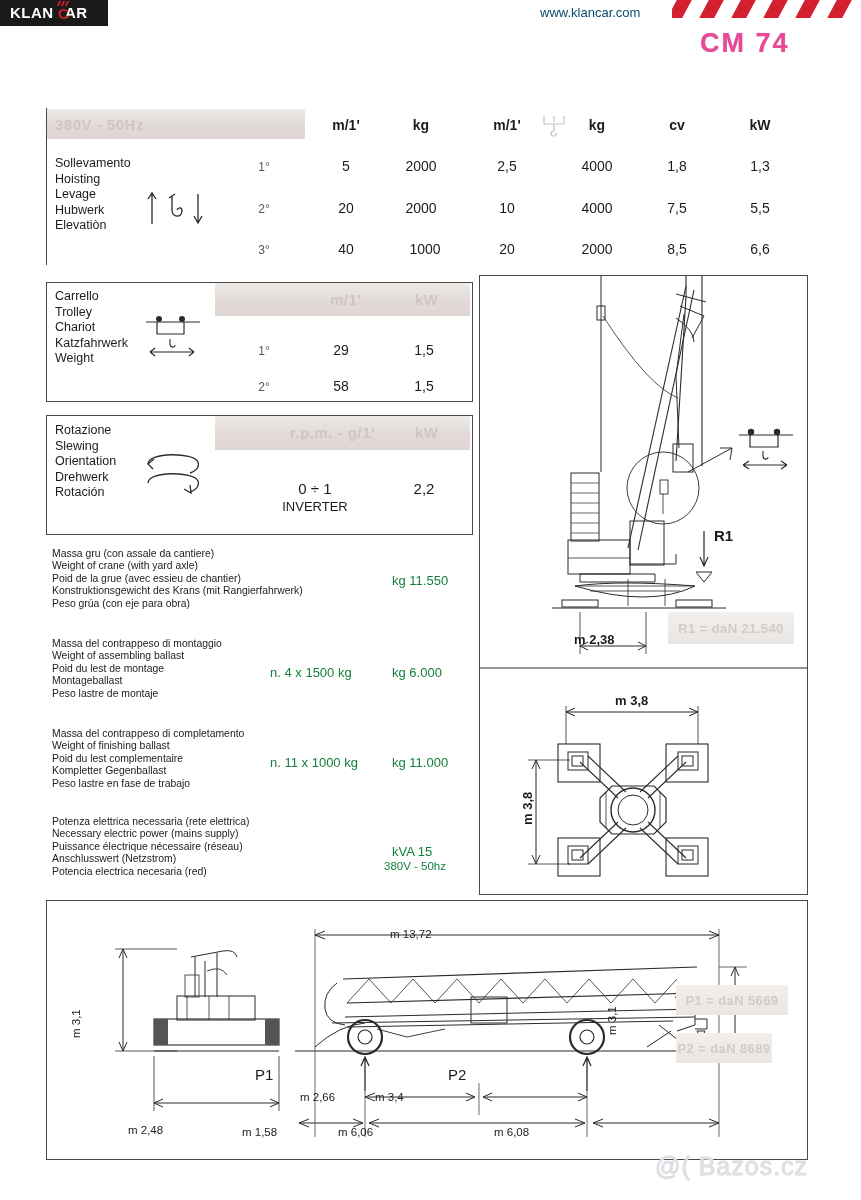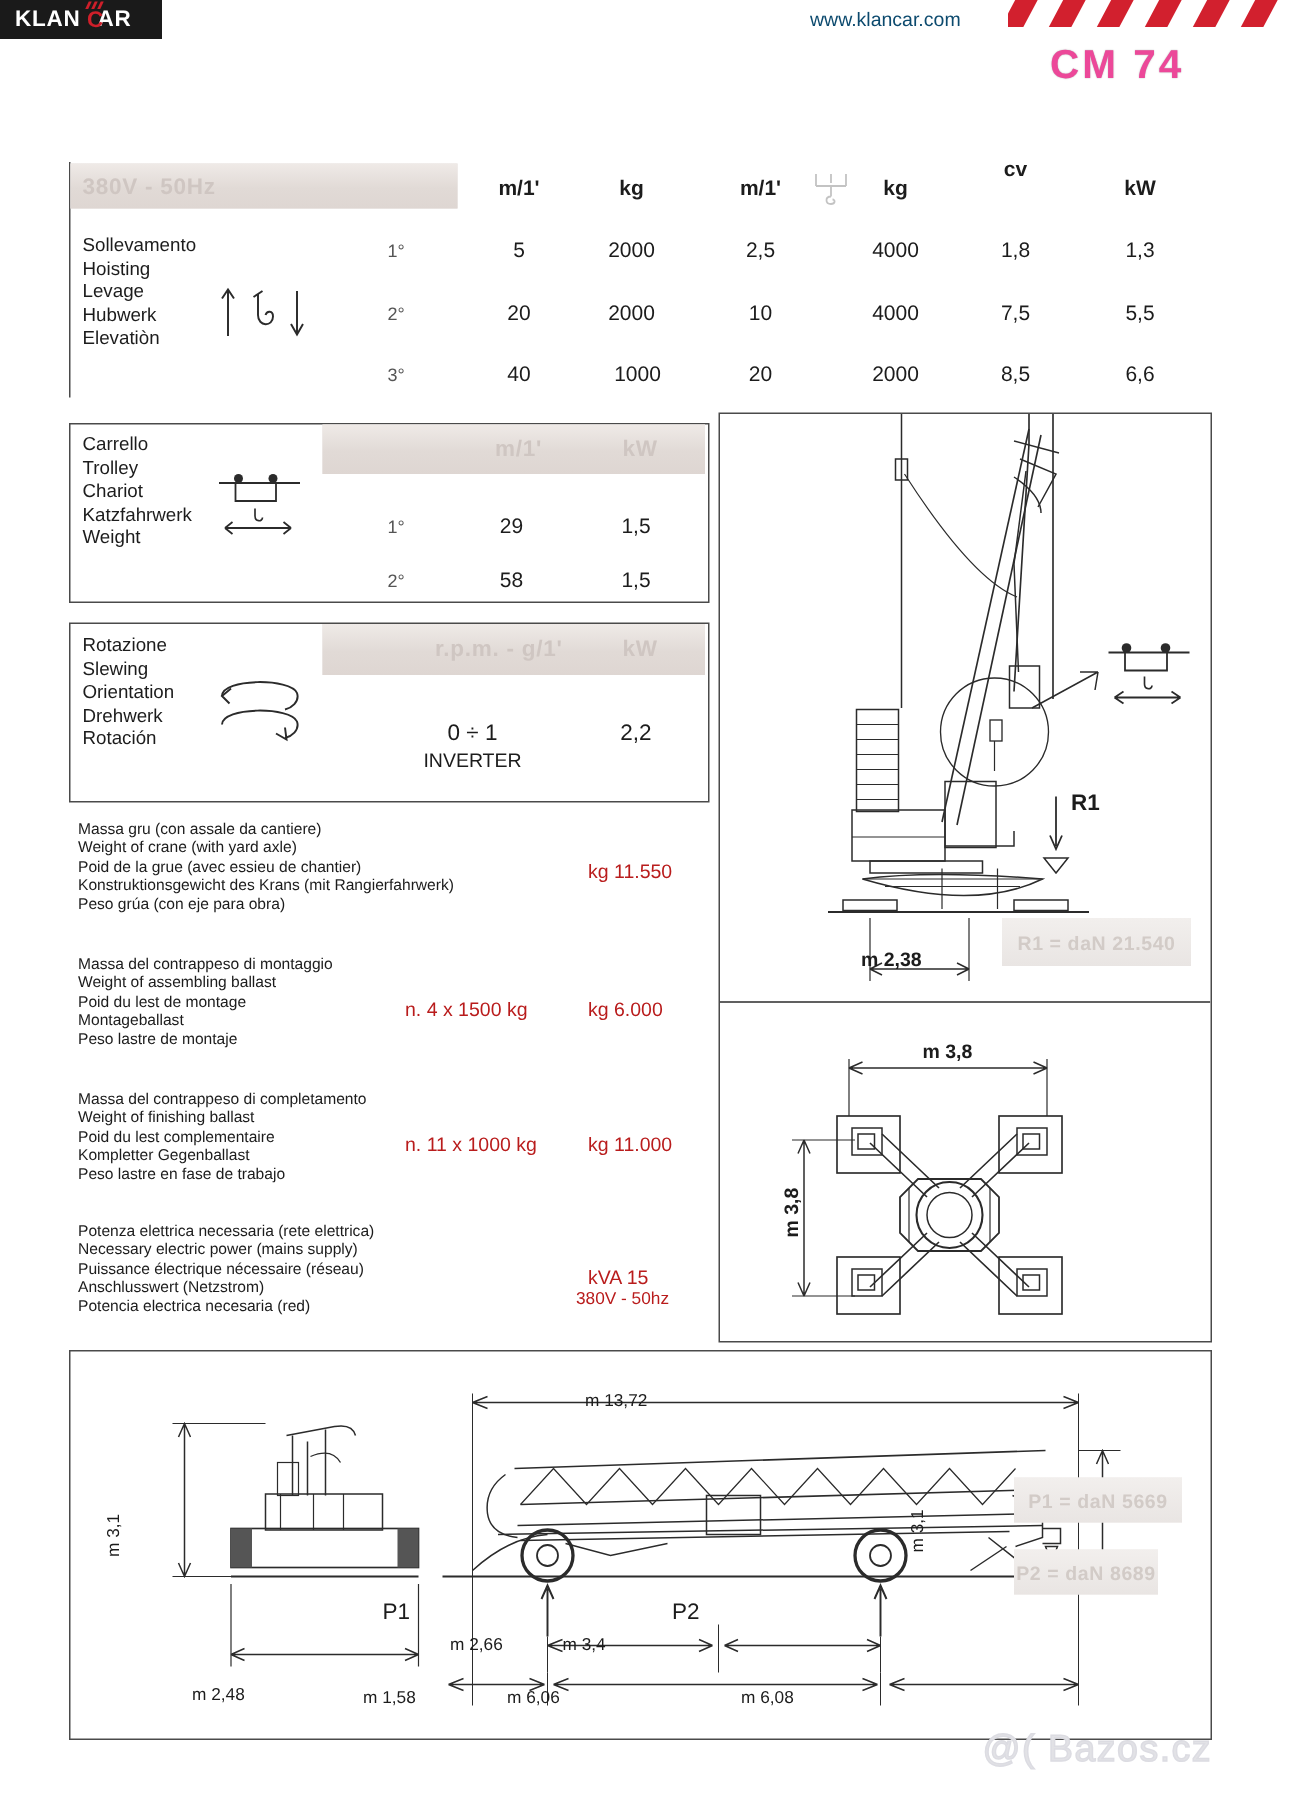--- a/index.html
+++ b/index.html
@@ -32,21 +32,21 @@
     background-image:linear-gradient(180deg,#efeae7 0%,#e1dad6 55%,#ded6d2 100%);}
   .hdr-faded{color:#cfc6c2;font-size:15px;font-weight:bold;letter-spacing:.5px;}
   .colhdr{position:absolute;font-size:14px;font-weight:bold;color:#1c1c1c;}
 
   .lang{position:absolute;font-size:12.5px;line-height:15.5px;color:#1c1c1c;white-space:pre;}
   .val{position:absolute;font-size:14px;color:#1c1c1c;text-align:center;}
   .sp{position:absolute;font-size:12px;color:#555;}
 
   
   .pblock{position:absolute;font-size:10.4px;line-height:12.4px;color:#1c1c1c;white-space:pre;}
-  .pval{position:absolute;font-size:13px;color:#b91c1c;}
+  .pval{position:absolute;font-size:13px;color:#15803d;}
 
   
   .diagbox{position:absolute;border:1px solid #4a4a4a;background:#fff;overflow:hidden;}
   .dlabel{position:absolute;font-size:13px;font-weight:bold;color:#1c1c1c;}
   .dlabel-sm{position:absolute;font-size:11.5px;color:#1c1c1c;}
   .vrot{transform:rotate(-90deg);transform-origin:left top;}
 
   .ghost{position:absolute;background:#efecea;
     background-image:linear-gradient(180deg,#f2efed,#e9e5e3);
     color:#d2cbc7;font-size:13px;font-weight:bold;
@@ -89,21 +89,21 @@
 
   <div class="box" style="left:46px;top:108px;width:760px;height:157px;border-left:1px solid #4a4a4a;border-right:none;border-top:none;border-bottom:none;">
   </div>
   <div class="hdr-band" style="left:47px;top:109px;width:258px;height:30px;"></div>
   <div class="hdr-faded" style="position:absolute;left:55px;top:116px;">380V - 50Hz</div>
 
   <div class="colhdr" style="left:321px;top:117px;width:50px;text-align:center;">m/1'</div>
   <div class="colhdr" style="left:396px;top:117px;width:50px;text-align:center;">kg</div>
   <div class="colhdr" style="left:482px;top:117px;width:50px;text-align:center;">m/1'</div>
   <div class="colhdr" style="left:572px;top:117px;width:50px;text-align:center;">kg</div>
-  <div class="colhdr" style="left:657px;top:104px;width:40px;text-align:center;">cv</div>
+  <div class="colhdr" style="left:657px;top:117px;width:40px;text-align:center;">cv</div>
   <div class="colhdr" style="left:740px;top:117px;width:40px;text-align:center;">kW</div>
 
   <div style="position:absolute;left:536px;top:114px;width:36px;height:26px;opacity:.28;">
     <svg width="36" height="26" viewBox="0 0 36 26">
       <path class="ln" d="M8 2 L8 10 M18 2 L18 8 M28 2 L28 10 M8 10 L28 10 M18 10 L18 17
                           M18 17 c-4 0 -4 5 0 5 c3 0 3 -3 1 -3" stroke-width="1.2"></path>
     </svg>
   </div>
 
   <div class="lang" style="left:55px;top:156px;"><span>Sollevamento</span>

